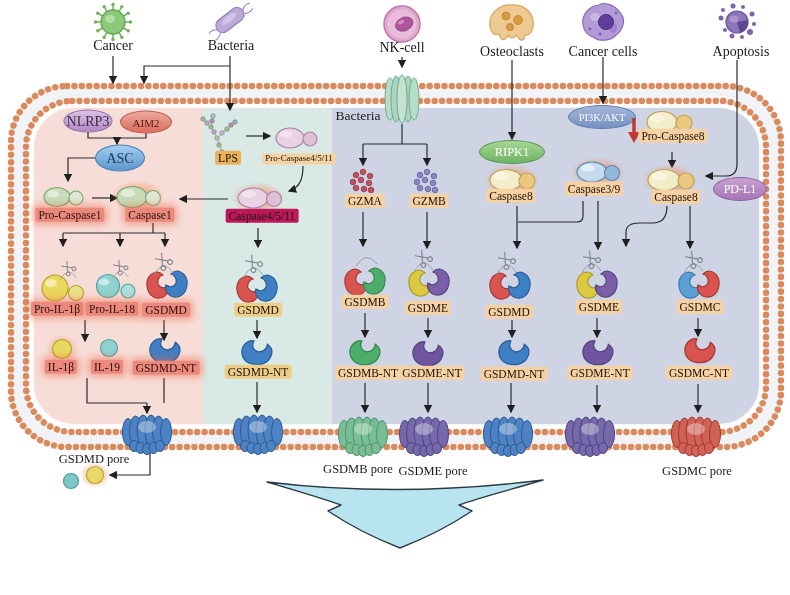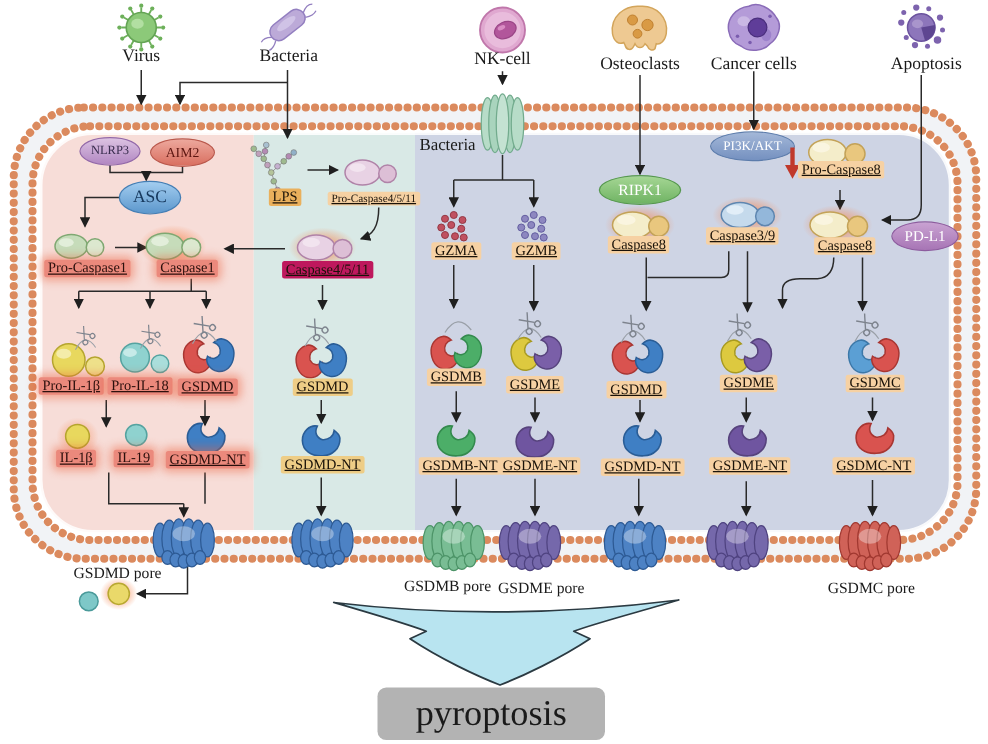--- a/index.html
+++ b/index.html
@@ -2,30 +2,30 @@
 <html><head>
 <meta charset="utf-8">
 <style>
   html,body{margin:0;padding:0;background:#fff;}
   #fig{position:relative;width:790px;height:595px;background:#ffffff;overflow:hidden;
        font-family:"Liberation Serif", serif;}
   #fig svg{position:absolute;left:0;top:0;}
   .abs{position:absolute;transform:translate(-50%,-50%);white-space:nowrap;color:#111;}
   .cell-lbl{font-size:14px;color:#1a1a1a;}
   .plain{font-size:12.5px;color:#1a1a1a;}
-  .chip{font-size:11.5px;line-height:1.25;padding:0 3px;border-radius:2px;color:#1a1208;text-decoration:underline;}
+  .chip{font-size:11.5px;line-height:1.25;padding:0 3px;border-radius:2px;color:#1a1208;}
   .chip-salmon{background:#eb897c;color:#2b0f0c;box-shadow:0 0 7px 3px rgba(235,95,60,.45);}
   .chip-peach{background:#f6d1a3;}
   .chip-yellow{background:#be185d;}
   .chip-tan{background:#eecd86;}
   .chip-orange{background:#eab05c;}
   .chip-sm{font-size:9px;}
   .node{position:absolute;transform:translate(-50%,-50%);border-radius:50%;
         display:flex;align-items:center;justify-content:center;}
-  .node-nlrp3{width:47px;height:21px;background:linear-gradient(#dcc3e2,#b287c2);border:1px solid #9268a8;color:#3a2d4f;font-size:10px;}
+  .node-nlrp3{width:47px;height:21px;background:linear-gradient(#dcc3e2,#b287c2);border:1px solid #9268a8;color:#3a2d4f;font-size:14px;}
   .node-aim2{width:50px;height:21px;background:linear-gradient(#eda89d,#d96f60);border:1px solid #b9584c;color:#5c1510;font-size:11px;}
   .node-asc{width:48px;height:25px;background:linear-gradient(#a3cdf0,#5c97cc);border:1px solid #447eb4;color:#17395e;font-size:14px;}
   .node-ripk1{width:64px;height:22px;background:linear-gradient(#a5d694,#6fb363);border:1px solid #56984f;color:#fff;font-size:12.5px;}
   .node-pi3k{width:66px;height:22px;background:linear-gradient(#a3b7d8,#7591c0);border:1px solid #5c7cab;color:#fff;font-size:10.5px;}
   .node-pdl1{width:52px;height:22px;background:linear-gradient(#c9a2d2,#a775b5);border:1px solid #8d5c9e;color:#fff;font-size:12px;}
   .pyro{position:absolute;left:302px;top:550px;width:182px;height:42px;background:#b3b3b3;
         border-radius:7px;display:flex;align-items:center;justify-content:center;
         font-size:29px;color:#1a1a1a;}
 </style>
 </head>
@@ -355,21 +355,21 @@
   <use href="#pore" transform="translate(590,435)" fill="#7568ab" stroke="#4f4380" stroke-width="1"></use>
   <use href="#pore" transform="translate(696,435)" fill="#d06258" stroke="#a03830" stroke-width="1"></use>
 
   <ellipse cx="95" cy="475" rx="15" ry="13" fill="url(#glow)"></ellipse>
   <circle cx="95" cy="475" r="8.5" fill="#ead96a" stroke="#b8a830" stroke-width="1.2"></circle>
   <circle cx="71" cy="481" r="7.5" fill="#7ec8c8" stroke="#4a9a9a" stroke-width="1.2"></circle>
 
   <path d="M267,482 Q400,498 543,480 C513,489 478,498 459,505 L472,511 C448,527 418,541 400,548 C382,541 352,527 328,511 L341,505 C322,498 291,489 267,482 Z" fill="#b8e4f0" stroke="#2b3a42" stroke-width="1.4" stroke-linejoin="round"></path>
 </svg>
 
-  <div class="abs cell-lbl" style="left:113px;top:46px">Virus</div>
+  <div class="abs cell-lbl" style="left:113px;top:46px">Cancer</div>
   <div class="abs cell-lbl" style="left:231px;top:46px">Bacteria</div>
   <div class="abs cell-lbl" style="left:402px;top:48px">NK-cell</div>
   <div class="abs cell-lbl" style="left:512px;top:52px">Osteoclasts</div>
   <div class="abs cell-lbl" style="left:603px;top:52px">Cancer cells</div>
   <div class="abs cell-lbl" style="left:741px;top:52px">Apoptosis</div>
 
   <div class="node node-nlrp3" style="left:88px;top:121px">NLRP3</div>
   <div class="node node-aim2" style="left:146px;top:122px">AIM2</div>
   <div class="node node-asc" style="left:120px;top:158px">ASC</div>
   <div class="node node-ripk1" style="left:512px;top:152px">RIPK1</div>
@@ -416,14 +416,13 @@
   <div class="abs chip chip-peach" style="left:432px;top:373px">GSDME-NT</div>
   <div class="abs chip chip-peach" style="left:514px;top:374px">GSDMD-NT</div>
   <div class="abs chip chip-peach" style="left:600px;top:373px">GSDME-NT</div>
   <div class="abs chip chip-peach" style="left:699px;top:373px">GSDMC-NT</div>
 
   <div class="abs plain" style="left:94px;top:459px">GSDMD pore</div>
   <div class="abs plain" style="left:358px;top:469px">GSDMB pore</div>
   <div class="abs plain" style="left:433px;top:471px">GSDME pore</div>
   <div class="abs plain" style="left:697px;top:471px">GSDMC pore</div>
 
-  <div class="pyro">pyroptosis</div>
 </div>
 
 </body></html>

